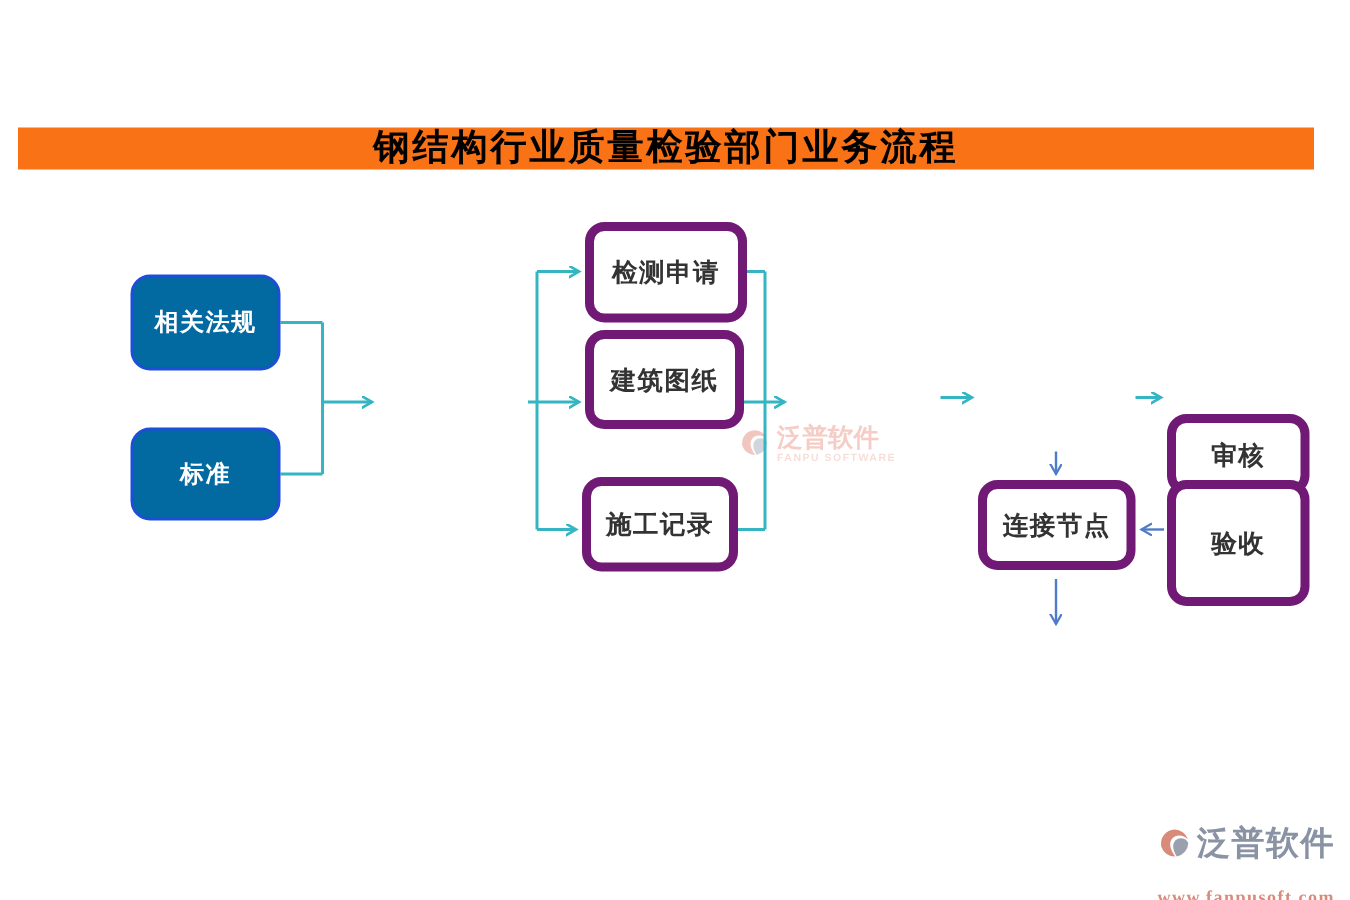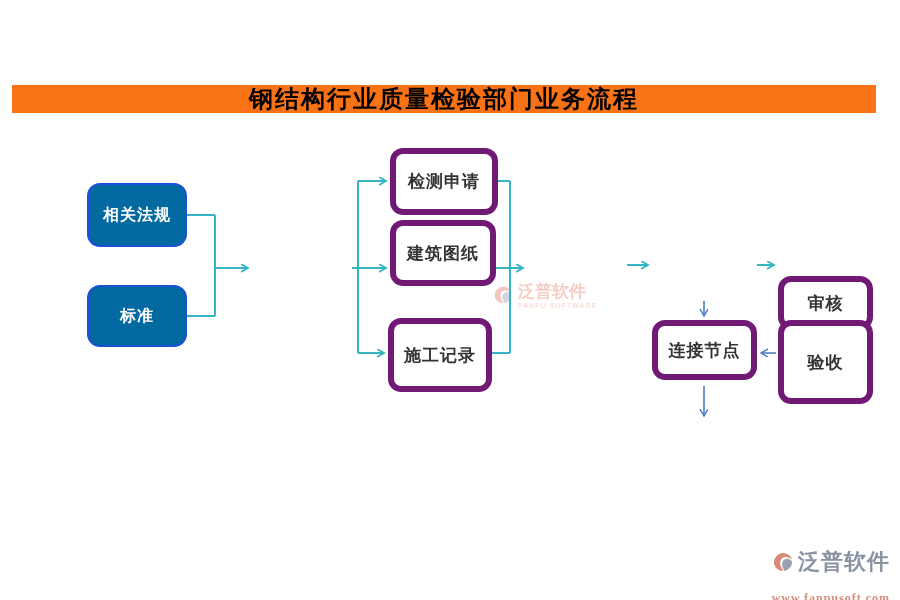--- a/index.html
+++ b/index.html
@@ -86,21 +86,21 @@
   </div>
 
   <div class="banner">
     <span>钢结构行业质量检验部门业务流程</span>
   </div>
 
   <div class="node filled" style="left:87px;top:183px;width:100px;height:64px;">相关法规</div>
   <div class="node filled" style="left:87px;top:285px;width:100px;height:62px;">标准</div>
   <div class="node outline" style="left:390px;top:148px;width:108px;height:67px;">检测申请</div>
   <div class="node outline" style="left:390px;top:220px;width:106px;height:66px;">建筑图纸</div>
-  <div class="node outline" style="left:388px;top:318px;width:104px;height:74px;text-align:right;">施工记录</div>
+  <div class="node outline" style="left:388px;top:318px;width:104px;height:63px;text-align:right;">施工记录</div>
   <div class="node outline" style="left:778px;top:232px;width:95px;height:54px;margin-top:44px;">审核</div>
   <div class="node outline" style="left:652px;top:320px;width:105px;height:60px;">连接节点</div>
   <div class="node outline" style="left:778px;top:320px;width:95px;height:84px;">验收</div>
 
   <div class="footer-logo">
     <div class="fl-row">
       <svg width="24" height="26" viewBox="0 0 24 24">
         <path d="M3.2 14.5 A9.5 9.5 0 0 1 12 3 A9.5 9.5 0 0 1 21 9.5 C18 6.5 13 6 10.5 9 C8 12 9 16 12.5 21 A9.5 9.5 0 0 1 3.2 14.5 Z" fill="#D98B7A"></path>
         <path d="M13.5 21 C10 15.5 10.5 11 14 9.3 C17 8 20 9.5 21.2 12 A9.5 9.5 0 0 1 13.5 21 Z" fill="#9AA0AD"></path>
       </svg>

